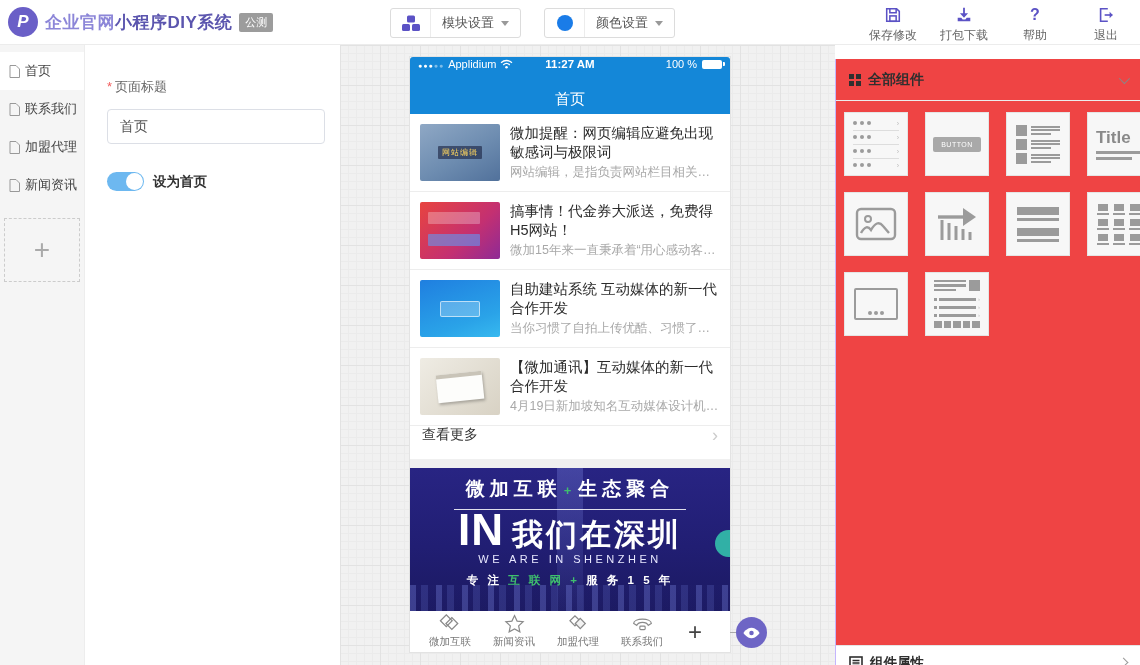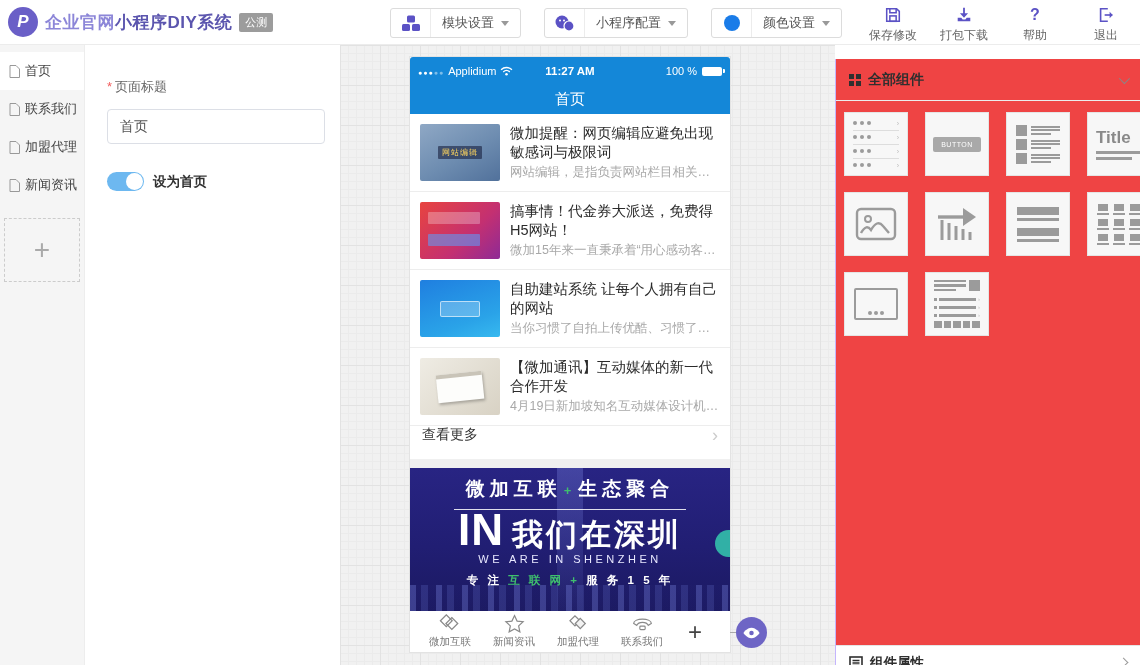--- a/index.html
+++ b/index.html
@@ -48,21 +48,21 @@
 .canvas { position:absolute; left:340px; top:0; width:495px; height:620px;
   background-color:#f1f1f1;
   background-image:
     linear-gradient(#e2e2e2 1px, transparent 1px),
     linear-gradient(90deg,#e2e2e2 1px, transparent 1px),
     linear-gradient(#ebebeb 1px, transparent 1px),
     linear-gradient(90deg,#ebebeb 1px, transparent 1px);
   background-size:40px 40px,40px 40px,8px 8px,8px 8px; }
 
 .phone { position:absolute; left:70px; top:12px; width:320px; height:595px; background:#fff; box-shadow:0 0 0 1px #e3e3e3; }
-.statusbar { height:27px; background:#1487d8; color:#fff; display:flex; align-items:flex-start; padding:8px 8px; font-size:11px; border-radius:3px 3px 0 0; }
+.statusbar { height:27px; background:#1487d8; color:#fff; display:flex; align-items:flex-start; padding:1px 8px; font-size:11px; border-radius:3px 3px 0 0; }
 .sb-left { display:flex; align-items:center; gap:4px; flex:1; }
 .dots span { font-size:7px; letter-spacing:1px; }
 .dots .on { color:#fff; } .dots .off { color:rgba(255,255,255,.45); }
 .sb-time { flex:1; text-align:center; font-weight:bold; font-size:11.5px; }
 .sb-right { flex:1; display:flex; align-items:center; justify-content:flex-end; gap:5px; }
 .battery { width:20px; height:9px; background:#fff; border-radius:2px; position:relative; }
 .battery:after { content:""; position:absolute; right:-3px; top:2.5px; width:2px; height:4px; background:#fff; border-radius:0 1px 1px 0; }
 .navbar { height:30px; background:#1487d8; color:#fff; font-size:15px; display:flex; align-items:center; justify-content:center; }
 
 .news-item { height:78px; display:flex; padding:10px; border-bottom:1px solid #ededed; background:#fff; cursor:pointer; }
@@ -182,34 +182,20 @@
             </g>
           </svg>
       </span>
       <span class="label-cell">
           <span>模块设置</span>
           <i class="caret"></i>
         </span>
     </div>
     <div class="hbtn">
       <span class="icon-cell">
-        <svg width="21" height="17" viewBox="0 0 21 17">
-            <circle cx="8" cy="7" r="6.5" fill="#5b52c5"></circle>
-            <circle cx="15" cy="11" r="5" fill="#5b52c5" stroke="#fff" stroke-width="1.2"></circle>
-            <circle cx="6" cy="5.5" r="1" fill="#fff"></circle>
-            <circle cx="10" cy="5.5" r="1" fill="#fff"></circle>
-          </svg>
-      </span>
-      <span class="label-cell">
-          <span>小程序配置</span>
-          <i class="caret"></i>
-        </span>
-    </div>
-    <div class="hbtn">
-      <span class="icon-cell">
           <span class="color-dot"></span>
         </span>
       <span class="label-cell">
           <span>颜色设置</span>
           <i class="caret"></i>
         </span>
     </div>
   </div>
 
   <div class="hdr-actions">
@@ -334,21 +320,21 @@
         <div class="news-text">
           <div class="news-title">搞事情！代金券大派送，免费得H5网站！</div>
           <div class="news-excerpt">微加15年来一直秉承着“用心感动客户！”的...</div>
         </div>
       </div>
       <div class="news-item">
         <div class="thumb thumb-3">
             <span class="bubble"></span>
           </div>
         <div class="news-text">
-          <div class="news-title">自助建站系统 让每个人拥有自己的网站</div>
+          <div class="news-title">自助建站系统 互动媒体的新一代合作开发</div>
           <div class="news-excerpt">当你习惯了自拍上传优酷、习惯了写点小...</div>
         </div>
       </div>
       <div class="news-item">
         <div class="thumb thumb-4">
             <span class="paper"></span>
           </div>
         <div class="news-text">
           <div class="news-title">【微加通讯】互动媒体的新一代合作开发</div>
           <div class="news-excerpt">4月19日新加坡知名互动媒体设计机构Pinh...</div>

